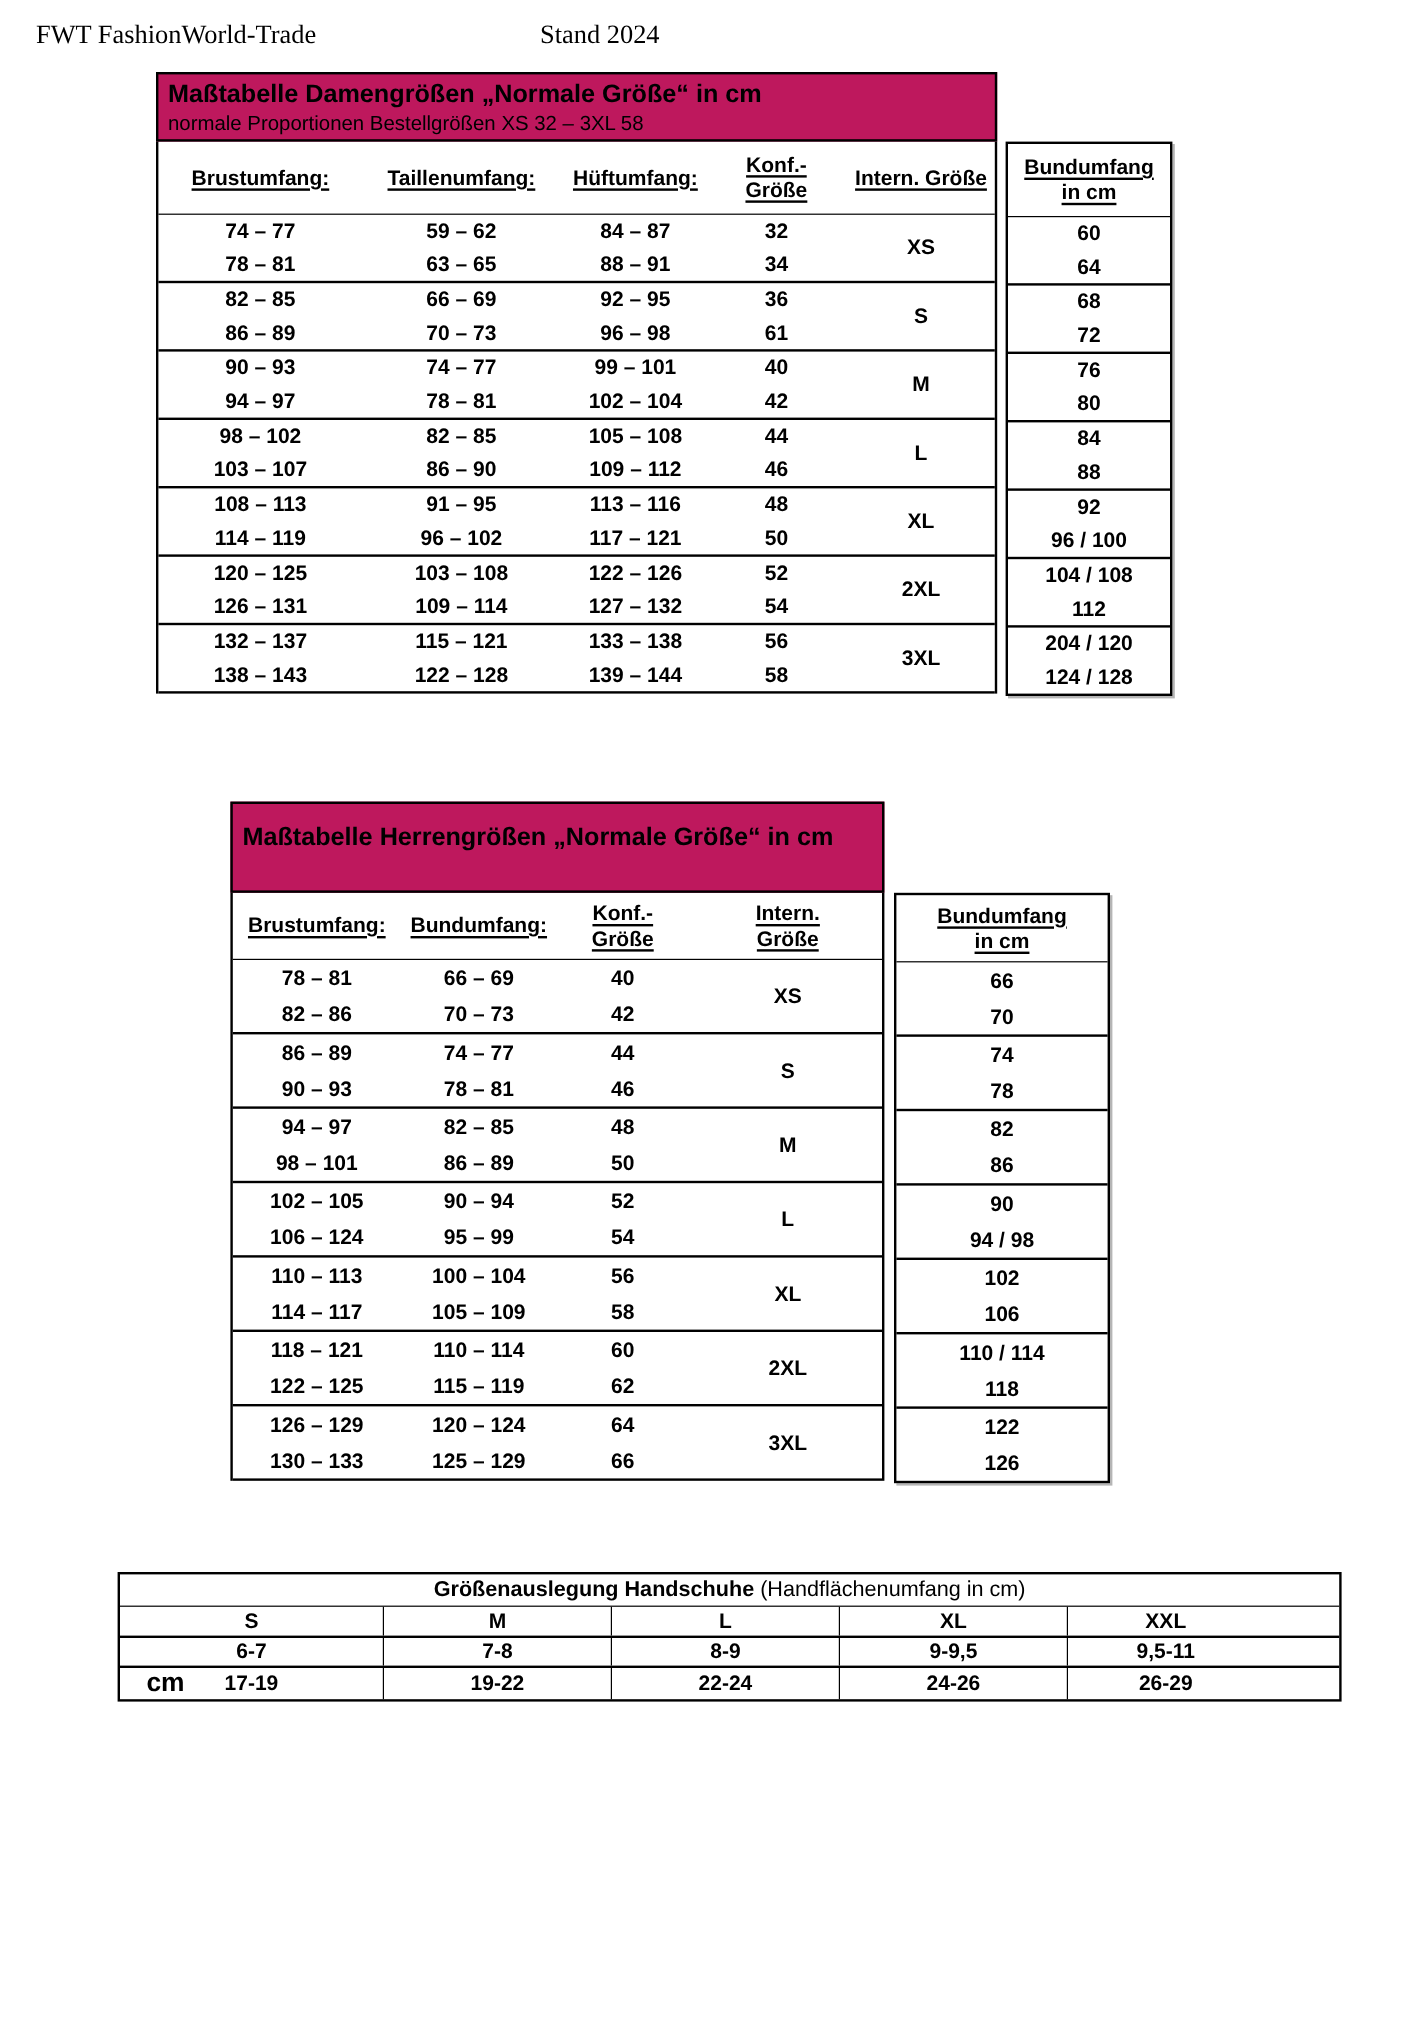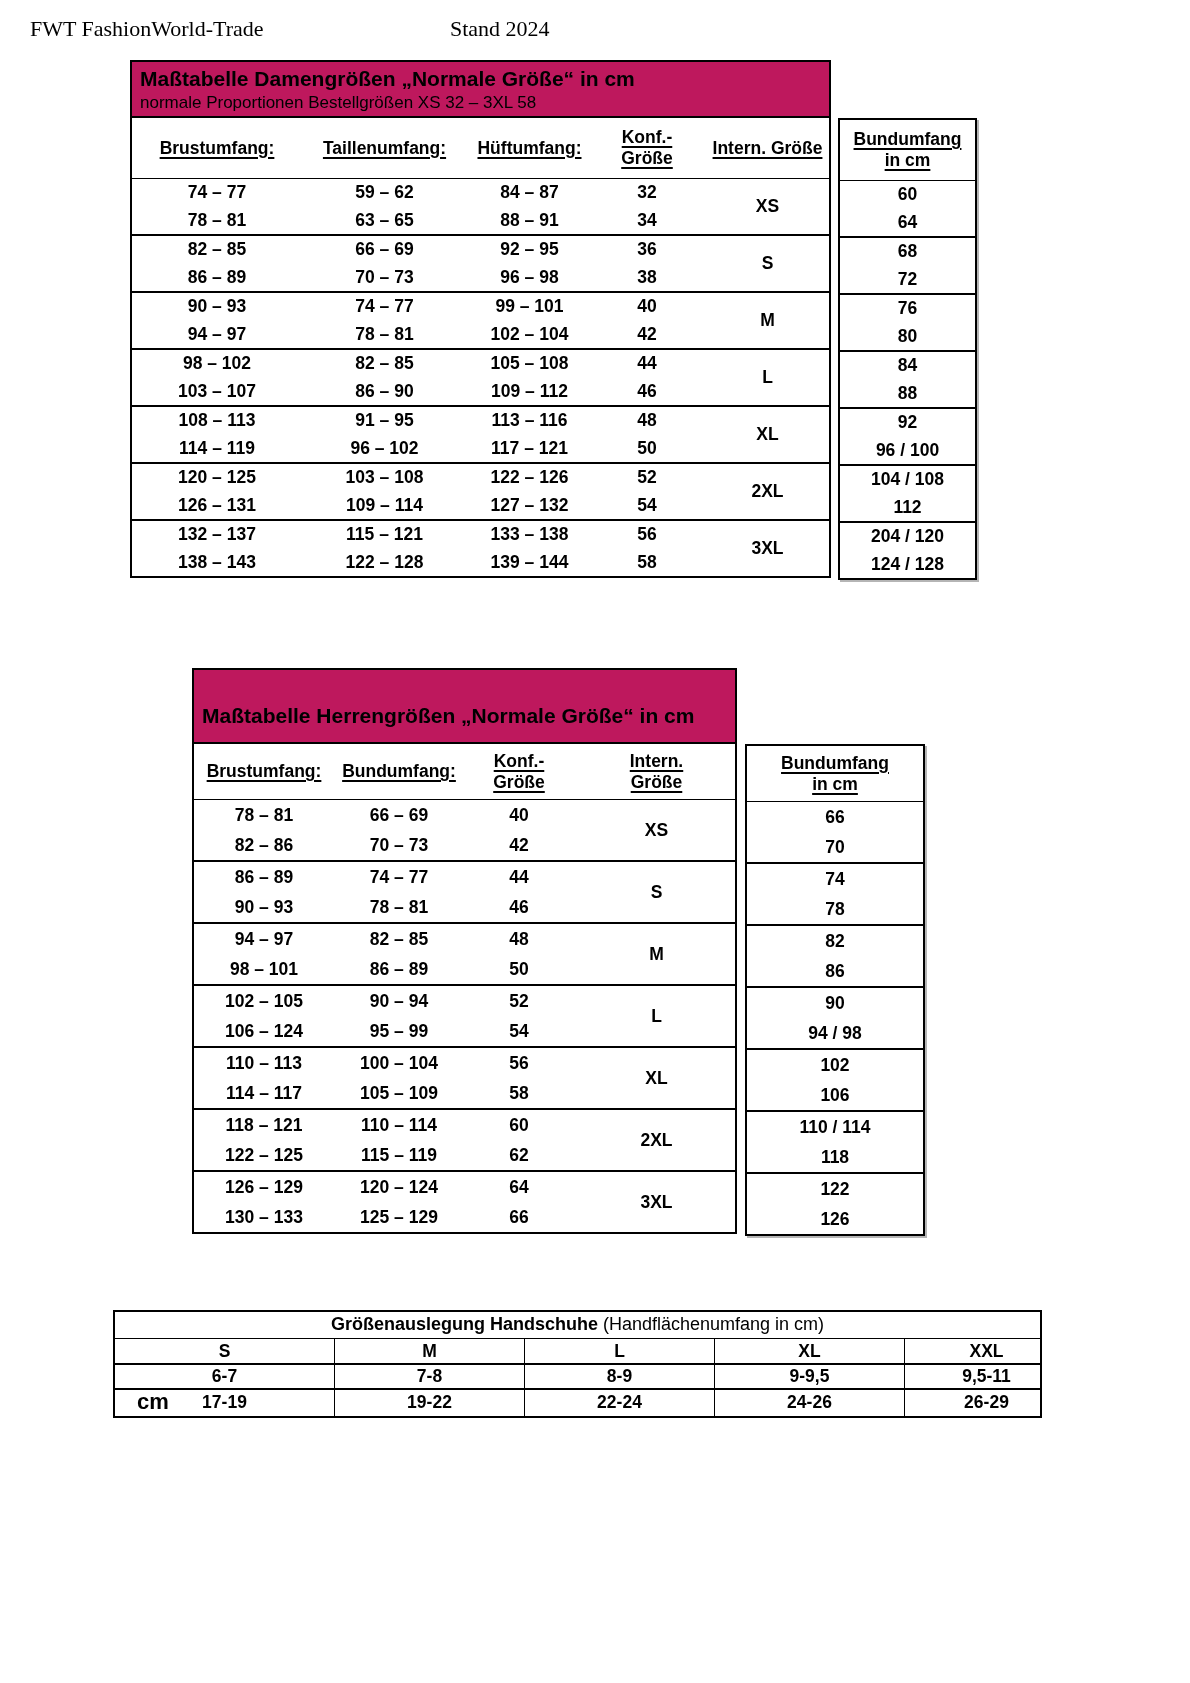--- a/index.html
+++ b/index.html
@@ -44,35 +44,35 @@
   .bhead { height:61px; border-bottom:1px solid #000; }
   .bgrp { border-bottom:2px solid #000; }
   .bgrp:last-child { border-bottom:none; }
   #wbund .bgrp { height:57px; }
   #wbund .bgrp:last-child { height:55px; }
   #wbund .bv { height:27.5px; line-height:27.5px; }
   .bv { display:block; }
 
   
   #msec { left:192px; top:668px; width:735px; height:565px; }
-  #mtitle { width:545px; height:76px; padding-top:33px; }
+  #mtitle { width:545px; height:76px; padding-top:15px; }
   #mmain { position:absolute; left:0; top:76px; width:545px;
            border-left:2px solid #000; border-right:2px solid #000; }
   .mcols { display:grid; grid-template-columns:140px 130px 110px 165px; }
   #mhead { height:56px; border-bottom:1px solid #000; }
   .mgrp { grid-auto-rows:30px; height:62px; }
   .mgrp .c { line-height:30px; }
   #mbund { left:553px; top:76px; width:180px; }
   #mbund .bhead { height:56px; }
   #mbund .bgrp { height:62px; }
   #mbund .bgrp:last-child { height:60px; }
   #mbund .bv { height:30px; line-height:30px; }
 
   
-  #gsec { left:113px; top:1310px; width:929px; border:2px solid #000; }
+  #gsec { left:98px; top:1310px; width:1020px; border:2px solid #000; }
   #gtitle { height:27px; line-height:24px; text-align:center; border-bottom:1px solid #000; font-size:18px; }
   #gtitle .bold { font-weight:bold; }
   .grow { display:grid; grid-template-columns:220px 190px 190px 190px 163px; }
   .grow > div { border-right:1px solid #000; }
   .grow > div:last-child { border-right:none; }
   #ghead { height:26px; border-bottom:2px solid #000; }
   #ghead .c { line-height:24px; }
   #ginch { height:25px; border-bottom:2px solid #000; }
   #ginch .c { line-height:23px; }
   #gcm { height:26px; }
@@ -126,21 +126,21 @@
 
     <div class="wcols grp wgrp">
       <div class="c">82 – 85</div>
       <div class="c">66 – 69</div>
       <div class="c">92 – 95</div>
       <div class="c">36</div>
       <div class="c lbl5">S</div>
       <div class="c">86 – 89</div>
       <div class="c">70 – 73</div>
       <div class="c">96 – 98</div>
-      <div class="c">38</div>
+      <div class="c">61</div>
     </div>
 
     <div class="wcols grp wgrp">
       <div class="c">90 – 93</div>
       <div class="c">74 – 77</div>
       <div class="c">99 – 101</div>
       <div class="c">40</div>
       <div class="c lbl5">M</div>
       <div class="c">94 – 97</div>
       <div class="c">78 – 81</div>

